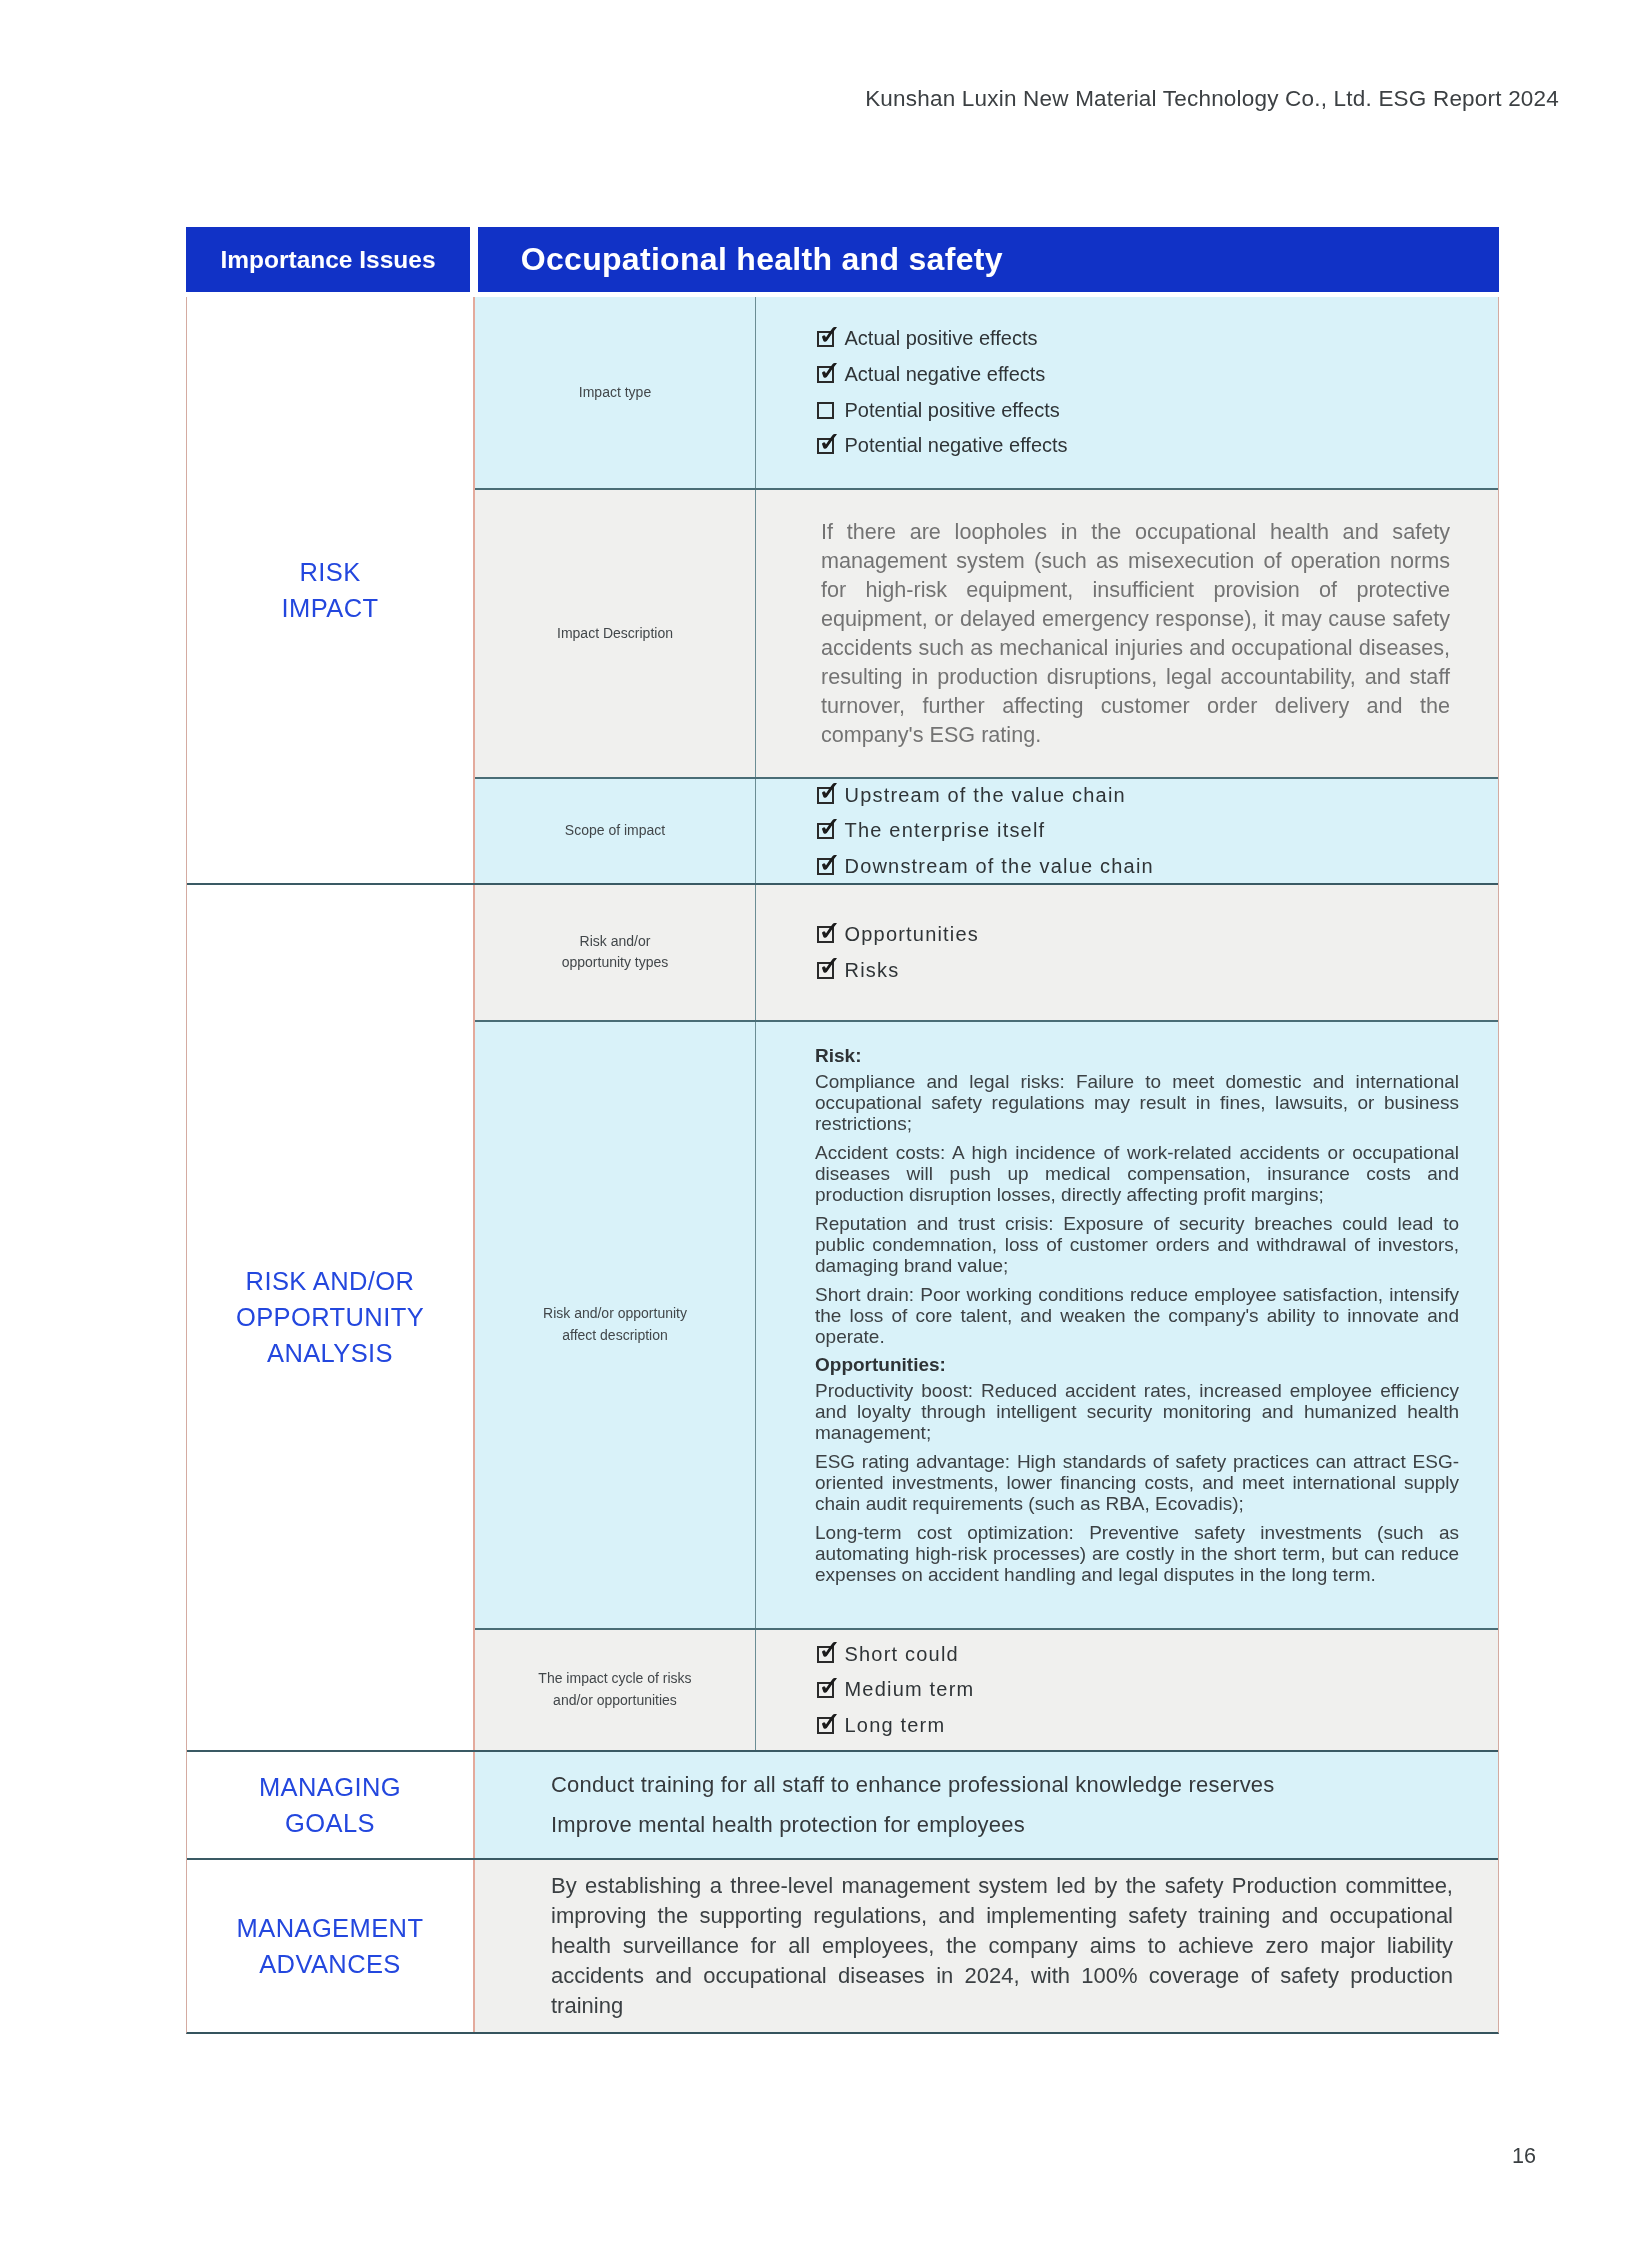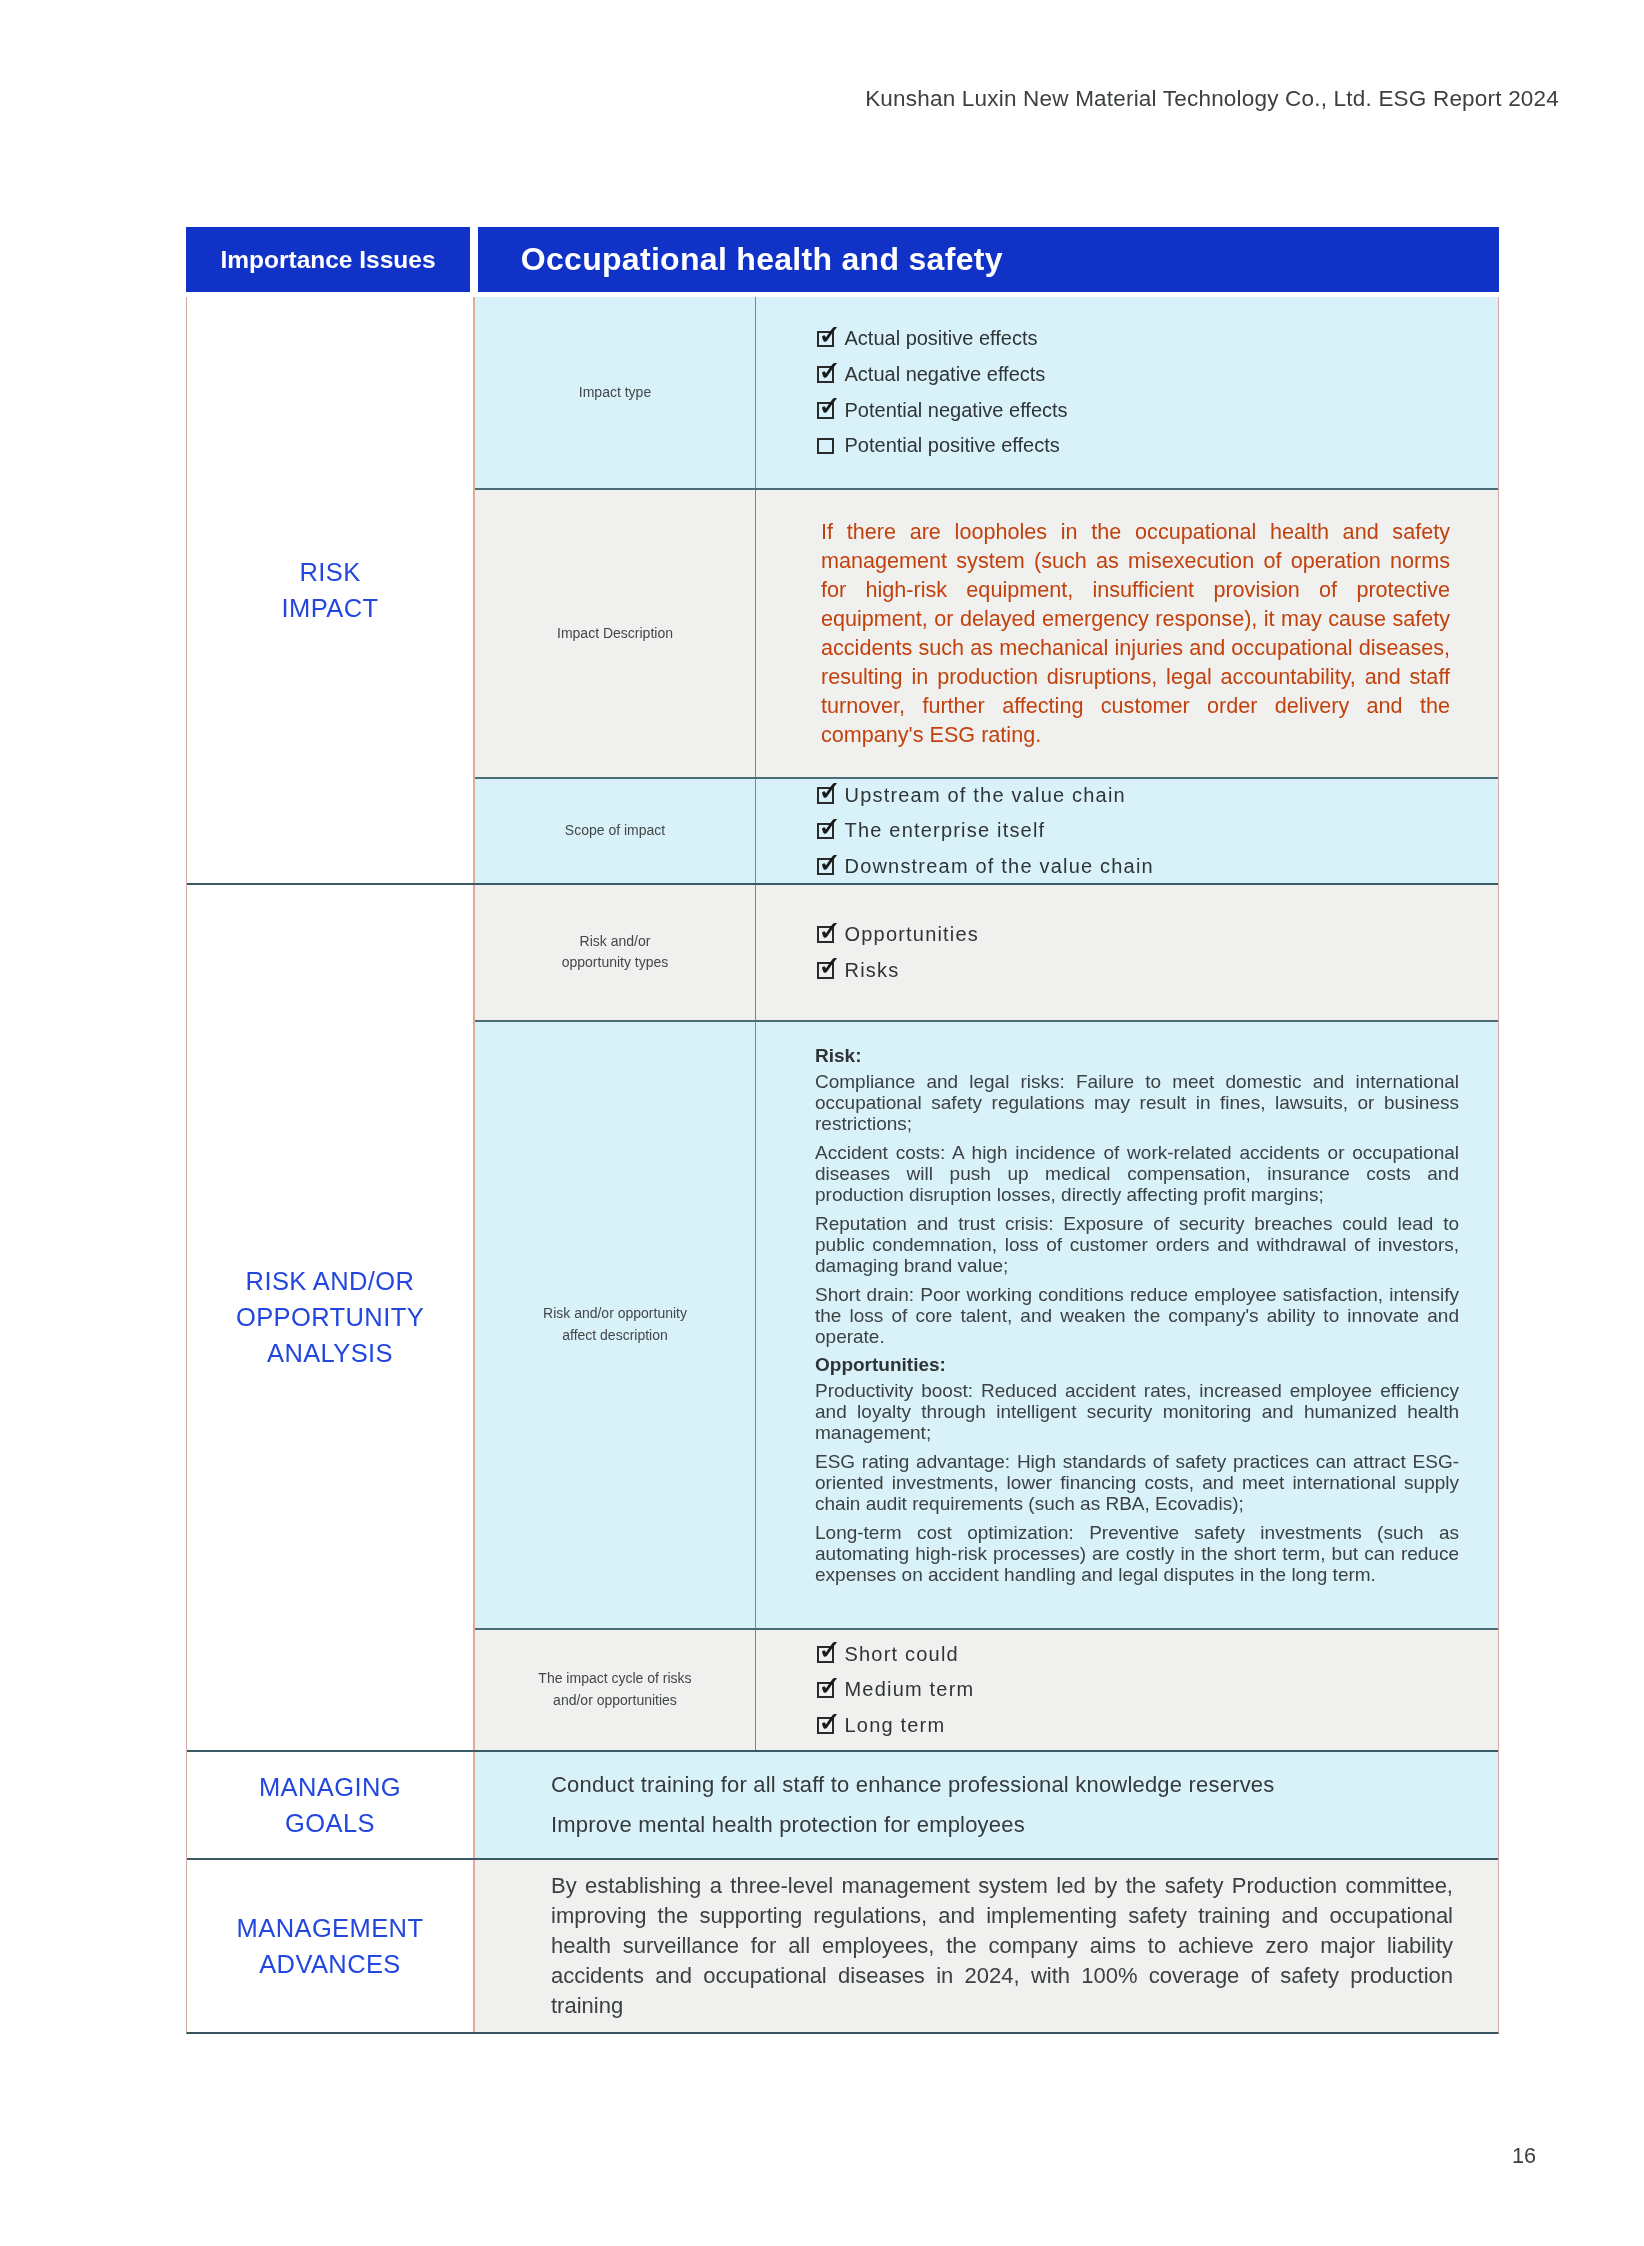--- a/index.html
+++ b/index.html
@@ -115,21 +115,21 @@
     position: absolute; left: -1px; top: -13.7px;
     font-size: 27.4px; font-weight: 700; color: #1b1b1b;
     text-shadow: 0.6px 0 #1b1b1b;
   }
 
   
   .desc-wrap { align-items: center; }
   .desc-text {
     margin: 0; padding: 0 48px 0 65px;
     font-size: 21.6px; line-height: 29px;
-    text-align: justify; color: #c2410c;
+    text-align: justify; color: #737373;
   }
 
   .affect {
     padding: 23.5px 39px 0 59px;
     font-size: 19px; line-height: 21px;
     color: #3c4144; text-align: justify; width: 100%;
   }
   .affect p { margin: 0 0 7.8px 0; }
   .affect p.hd { font-weight: 700; color: #2e3336; margin-bottom: 4.9px; text-align: left; }
 
@@ -179,26 +179,26 @@
               <div class="checklist">
                 <div class="cb-item">
                   <span class="cb checked"></span>
                   <span>Actual positive effects</span>
                 </div>
                 <div class="cb-item">
                   <span class="cb checked"></span>
                   <span>Actual negative effects</span>
                 </div>
                 <div class="cb-item">
-                  <span class="cb checked"></span>
-                  <span>Potential negative effects</span>
-                </div>
-                <div class="cb-item">
                   <span class="cb"></span>
                   <span>Potential positive effects</span>
+                </div>
+                <div class="cb-item">
+                  <span class="cb checked"></span>
+                  <span>Potential negative effects</span>
                 </div>
               </div>
             </div>
           </div>
 
           <div class="row grey h295">
             <div class="sub-label">Impact Description</div>
             <div class="sub-content desc-wrap">
               <p class="desc-text">If there are loopholes in the occupational health and safety management system (such as misexecution of operation norms for high-risk equipment, insufficient provision of protective equipment, or delayed emergency response), it may cause safety accidents such as mechanical injuries and occupational diseases, resulting in production disruptions, legal accountability, and staff turnover, further affecting customer order delivery and the company's ESG rating.</p>
             </div>

